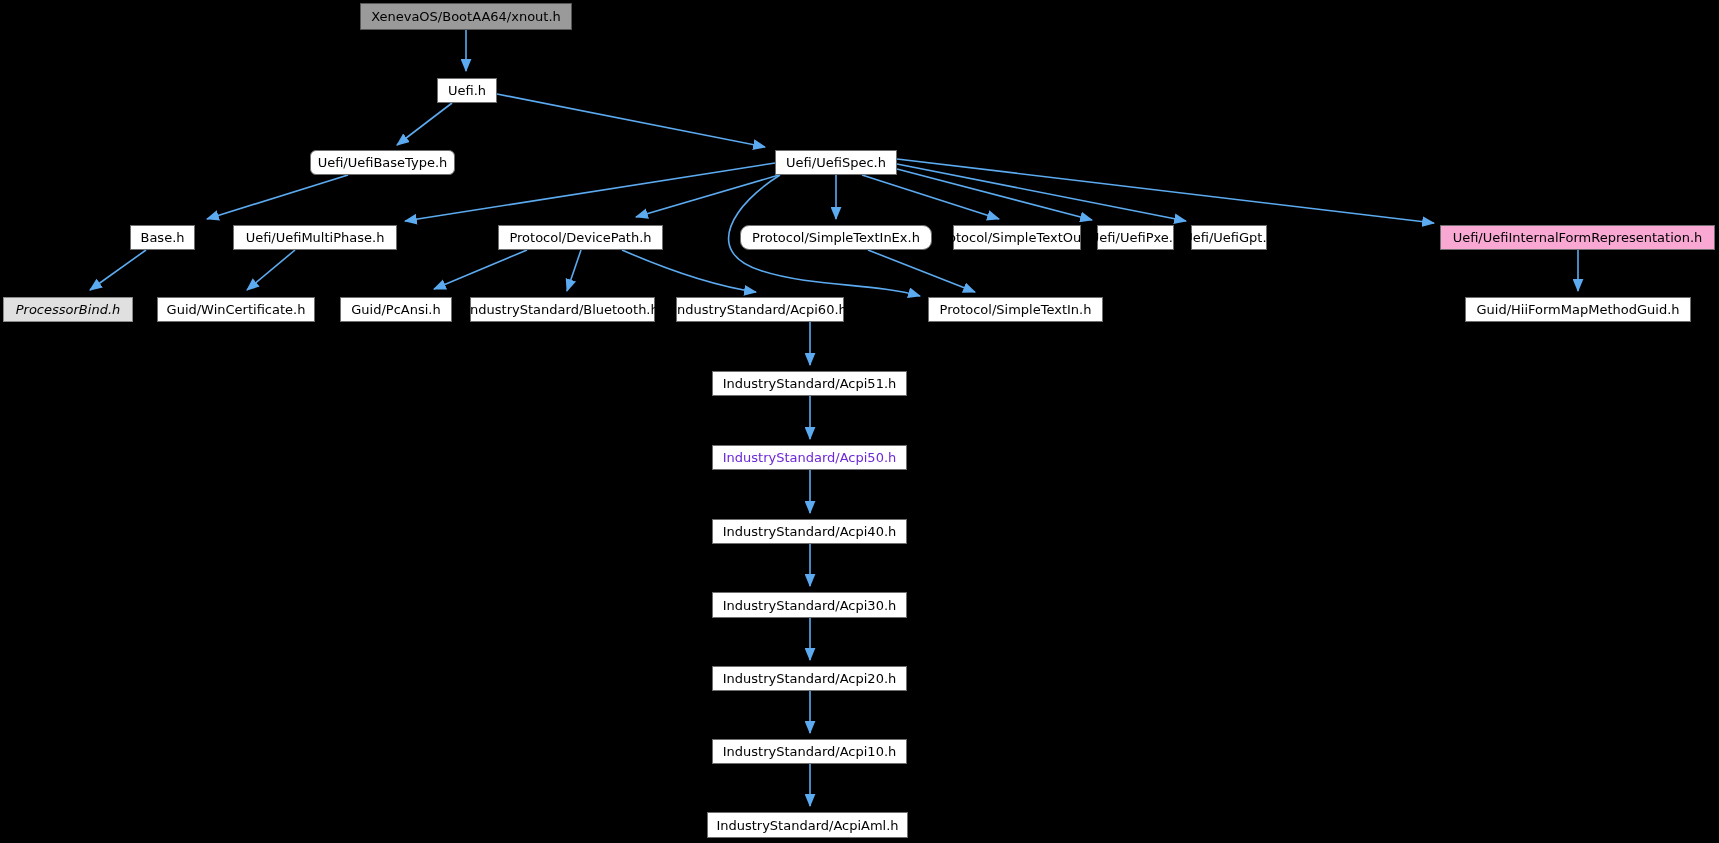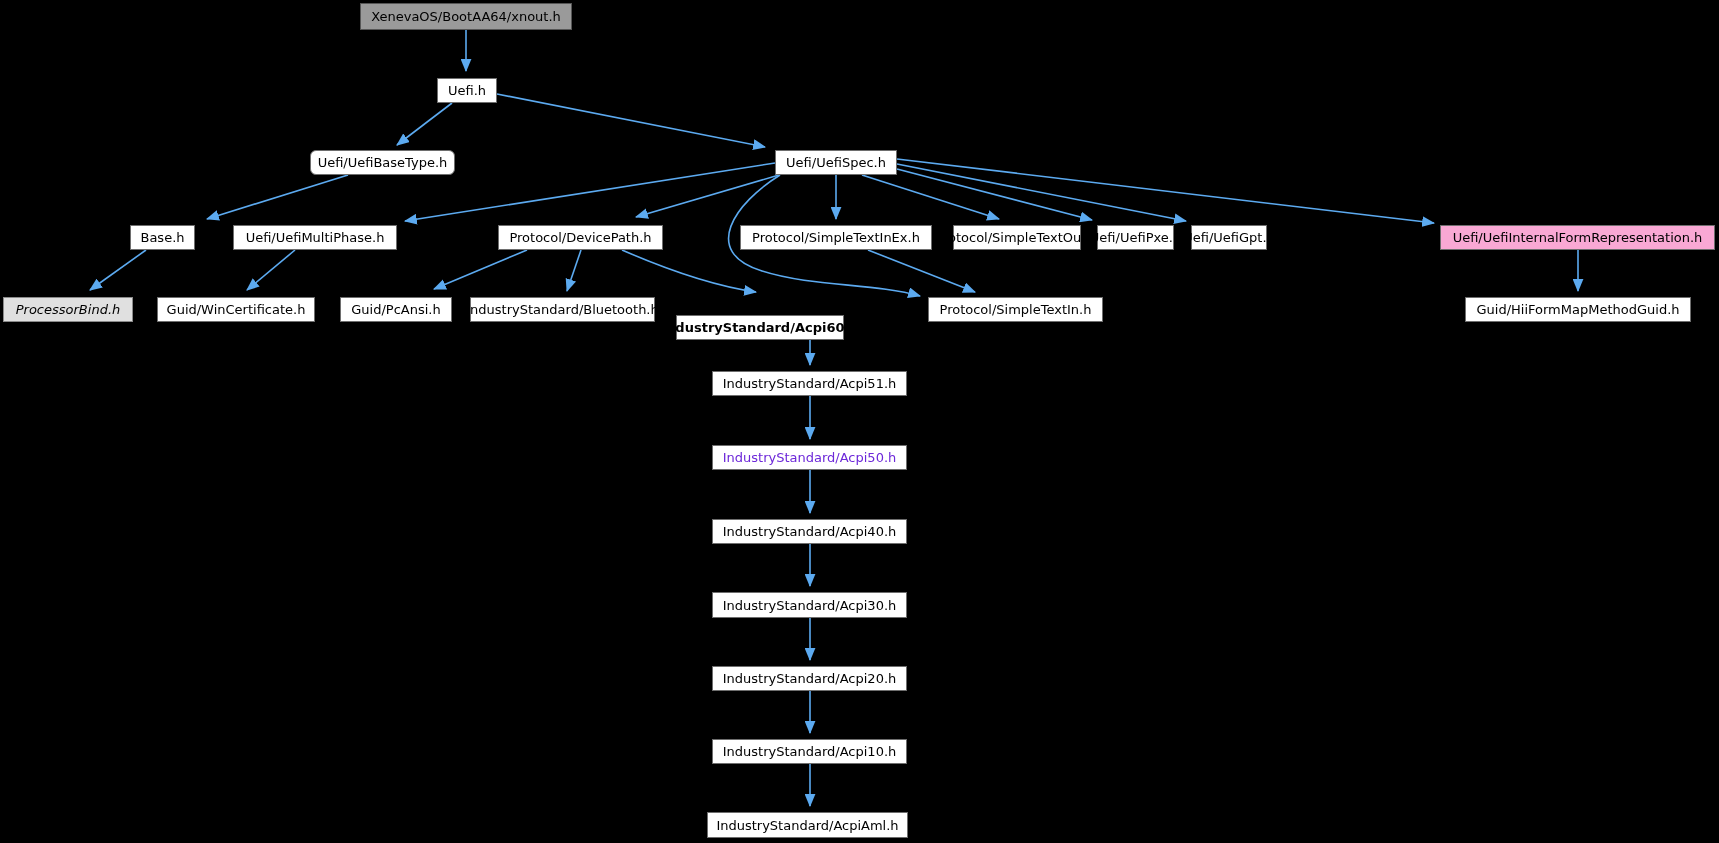--- a/index.html
+++ b/index.html
@@ -78,30 +78,30 @@
       <path d="M810,691 L810,733" class="edge-path" stroke="#5caaf0" marker-end="url(#arrowhead)"></path>
       <path d="M810,764 L810,806" class="edge-path" stroke="#5caaf0" marker-end="url(#arrowhead)"></path>
     </svg>
     <div class="node root" style="left: 360px; top: 3px; width: 212px; height: 27px; background: rgb(154, 154, 154); border-color: rgb(86, 86, 86); color: rgb(0, 0, 0);">XenevaOS/BootAA64/xnout.h</div>
     <div class="node normal" style="left: 437px; top: 78px; width: 60px; height: 25px; background: rgb(255, 255, 255); border-color: rgb(110, 110, 110); color: rgb(0, 0, 0);">Uefi.h</div>
     <div class="node normal" style="left: 310px; top: 150px; width: 145px; height: 25px; background: rgb(255, 255, 255); border-color: rgb(110, 110, 110); color: rgb(0, 0, 0); border-radius: 6px;">Uefi/UefiBaseType.h</div>
     <div class="node normal" style="left: 775px; top: 150px; width: 122px; height: 25px; background: rgb(255, 255, 255); border-color: rgb(110, 110, 110); color: rgb(0, 0, 0);">Uefi/UefiSpec.h</div>
     <div class="node normal" style="left: 130px; top: 225px; width: 65px; height: 25px; background: rgb(255, 255, 255); border-color: rgb(110, 110, 110); color: rgb(0, 0, 0);">Base.h</div>
     <div class="node normal" style="left: 233px; top: 225px; width: 164px; height: 25px; background: rgb(255, 255, 255); border-color: rgb(110, 110, 110); color: rgb(0, 0, 0);">Uefi/UefiMultiPhase.h</div>
     <div class="node normal" style="left: 498px; top: 225px; width: 165px; height: 25px; background: rgb(255, 255, 255); border-color: rgb(110, 110, 110); color: rgb(0, 0, 0);">Protocol/DevicePath.h</div>
-    <div class="node normal" style="left: 740px; top: 225px; width: 192px; height: 25px; background: rgb(255, 255, 255); border-color: rgb(110, 110, 110); color: rgb(0, 0, 0);">Protocol/SimpleTextInEx.h</div>
+    <div class="node normal" style="left: 740px; top: 225px; width: 192px; height: 25px; background: rgb(255, 255, 255); border-color: rgb(110, 110, 110); color: rgb(0, 0, 0); border-radius: 9px;">Protocol/SimpleTextInEx.h</div>
     <div class="node normal" style="left: 953px; top: 225px; width: 128px; height: 25px; background: rgb(255, 255, 255); border-color: rgb(110, 110, 110); color: rgb(0, 0, 0);">Protocol/SimpleTextOut.h</div>
     <div class="node normal" style="left: 1097px; top: 225px; width: 77px; height: 25px; background: rgb(255, 255, 255); border-color: rgb(110, 110, 110); color: rgb(0, 0, 0); text-align: center;">Uefi/UefiPxe.h</div>
     <div class="node normal" style="left: 1191px; top: 225px; width: 76px; height: 25px; background: rgb(255, 255, 255); border-color: rgb(110, 110, 110); color: rgb(0, 0, 0);">Uefi/UefiGpt.h</div>
     <div class="node normal" style="left: 1440px; top: 225px; width: 275px; height: 25px; background: #f9a8d4; border-color: rgb(110, 110, 110); color: rgb(0, 0, 0);">Uefi/UefiInternalFormRepresentation.h</div>
     <div class="node gray" style="left: 3px; top: 297px; width: 130px; height: 25px; background: rgb(224, 224, 224); border-color: rgb(138, 138, 138); color: rgb(0, 0, 0); font-style: italic;">ProcessorBind.h</div>
     <div class="node normal" style="left: 157px; top: 297px; width: 158px; height: 25px; background: rgb(255, 255, 255); border-color: rgb(110, 110, 110); color: rgb(0, 0, 0);">Guid/WinCertificate.h</div>
     <div class="node normal" style="left: 340px; top: 297px; width: 112px; height: 25px; background: rgb(255, 255, 255); border-color: rgb(110, 110, 110); color: rgb(0, 0, 0);">Guid/PcAnsi.h</div>
     <div class="node normal" style="left: 470px; top: 297px; width: 185px; height: 25px; background: rgb(255, 255, 255); border-color: rgb(110, 110, 110); color: rgb(0, 0, 0);">IndustryStandard/Bluetooth.h</div>
-    <div class="node normal" style="left: 676px; top: 315px; width: 168px; height: 25px; background: rgb(255, 255, 255); border-color: rgb(110, 110, 110); color: rgb(0, 0, 0); font-weight: bold;">IndustryStandard/Acpi60.h</div>
+    <div class="node normal" style="left: 676px; top: 297px; width: 168px; height: 25px; background: rgb(255, 255, 255); border-color: rgb(110, 110, 110); color: rgb(0, 0, 0);">IndustryStandard/Acpi60.h</div>
     <div class="node normal" style="left: 928px; top: 297px; width: 175px; height: 25px; background: rgb(255, 255, 255); border-color: rgb(110, 110, 110); color: rgb(0, 0, 0);">Protocol/SimpleTextIn.h</div>
     <div class="node normal" style="left: 1465px; top: 297px; width: 226px; height: 25px; background: rgb(255, 255, 255); border-color: rgb(110, 110, 110); color: rgb(0, 0, 0);">Guid/HiiFormMapMethodGuid.h</div>
     <div class="node normal" style="left: 712px; top: 371px; width: 195px; height: 25px; background: rgb(255, 255, 255); border-color: rgb(110, 110, 110); color: rgb(0, 0, 0);">IndustryStandard/Acpi51.h</div>
     <div class="node normal" style="left: 712px; top: 445px; width: 195px; height: 25px; background: rgb(255, 255, 255); border-color: rgb(110, 110, 110); color: #6d28d9;">IndustryStandard/Acpi50.h</div>
     <div class="node normal" style="left: 712px; top: 519px; width: 195px; height: 25px; background: rgb(255, 255, 255); border-color: rgb(110, 110, 110); color: rgb(0, 0, 0);">IndustryStandard/Acpi40.h</div>
     <div class="node normal" style="left: 712px; top: 592px; width: 195px; height: 26px; background: rgb(255, 255, 255); border-color: rgb(110, 110, 110); color: rgb(0, 0, 0);">IndustryStandard/Acpi30.h</div>
     <div class="node normal" style="left: 712px; top: 666px; width: 195px; height: 25px; background: rgb(255, 255, 255); border-color: rgb(110, 110, 110); color: rgb(0, 0, 0);">IndustryStandard/Acpi20.h</div>
     <div class="node normal" style="left: 712px; top: 739px; width: 195px; height: 25px; background: rgb(255, 255, 255); border-color: rgb(110, 110, 110); color: rgb(0, 0, 0);">IndustryStandard/Acpi10.h</div>
     <div class="node normal" style="left: 707px; top: 812px; width: 201px; height: 26px; background: rgb(255, 255, 255); border-color: rgb(110, 110, 110); color: rgb(0, 0, 0);">IndustryStandard/AcpiAml.h</div>
   </div>

